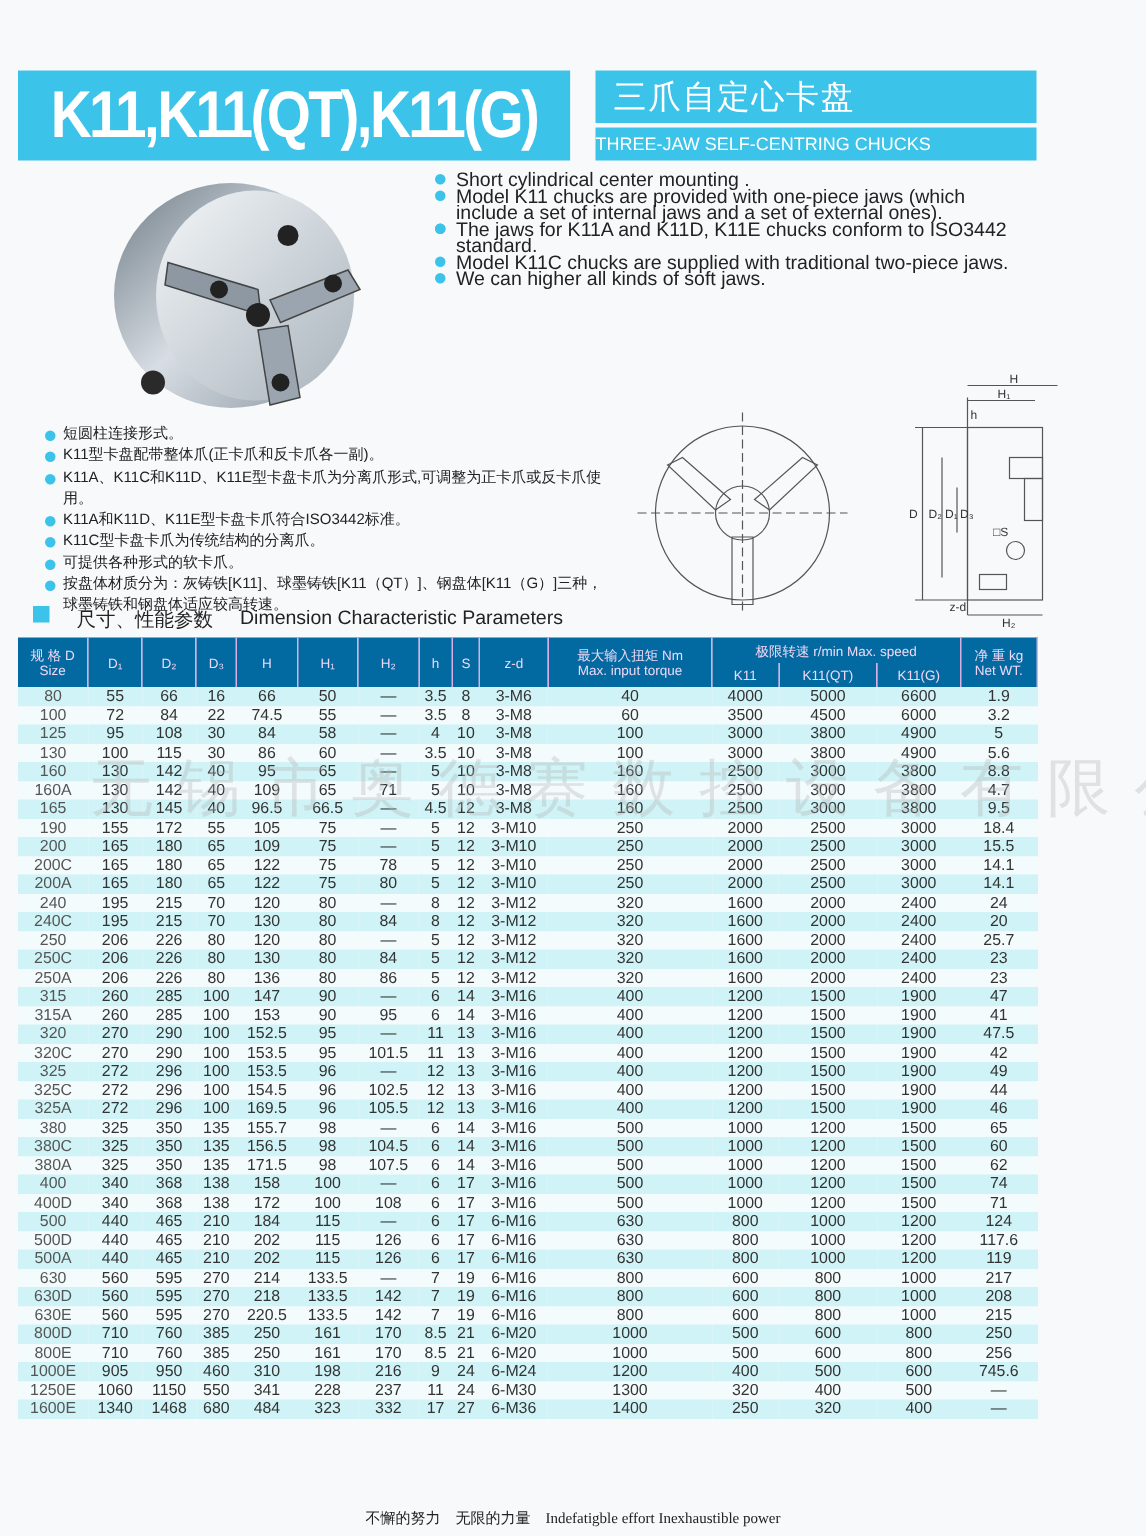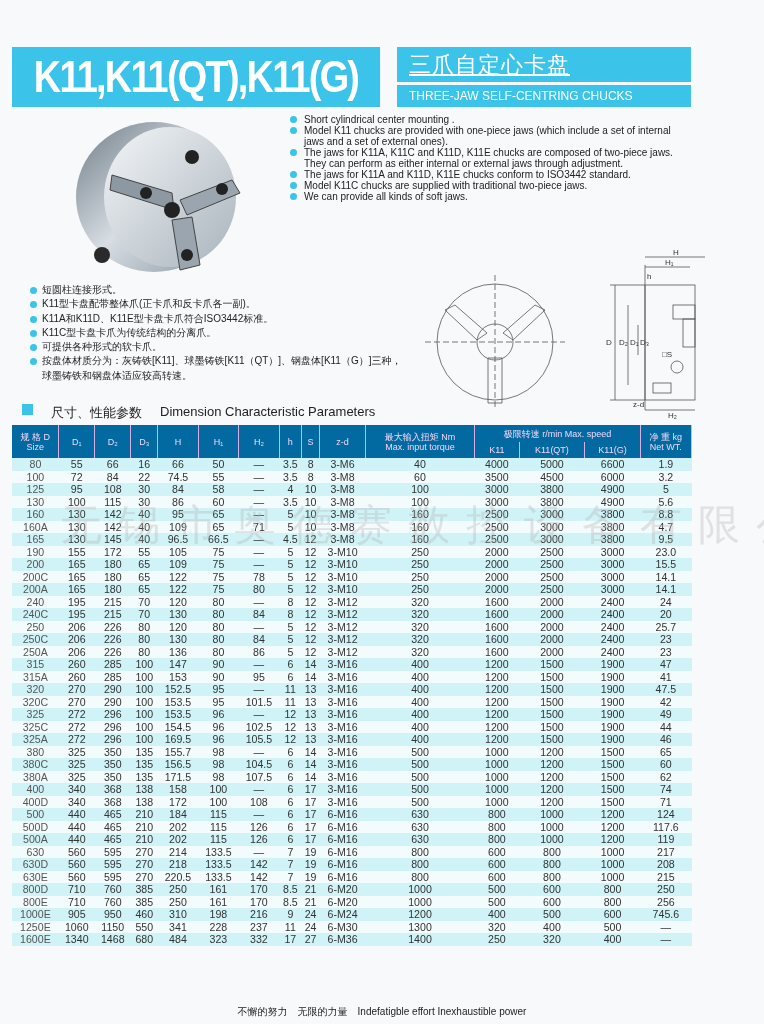--- a/index.html
+++ b/index.html
@@ -1,38 +1,38 @@
 <!DOCTYPE html>
 <html><head>
 <meta charset="utf-8">
 <style>
   html,body{margin:0;padding:0;}
   body{width:764px;height:1024px;background:#f8f9fa;position:relative;overflow:hidden;font-family:"Liberation Sans",sans-serif;color:#222;}
   .title-left{position:absolute;left:12px;top:47px;width:368px;height:60px;background:#3cc3ea;color:#fff;display:flex;align-items:center;justify-content:center;font-family:"Liberation Sans",sans-serif;font-weight:bold;font-size:44px;letter-spacing:-2px;transform:scaleX(0.86);transform-origin:left center;width:428px;}
-  .title-right-top{position:absolute;left:397px;top:47px;width:294px;height:35px;background:#3cc3ea;color:#fff;font-size:22px;display:flex;align-items:center;padding-left:12px;box-sizing:border-box;letter-spacing:1px;text-decoration:underline;}
-  .title-right-bot{position:absolute;left:397px;top:85px;width:294px;height:22px;background:#3cc3ea;color:#fff;font-size:12px;display:flex;align-items:center;padding-left:12px;box-sizing:border-box;}
+  .title-right-top{position:absolute;left:397px;top:47px;width:294px;height:35px;background:#3cc3ea;color:#fff;font-size:22px;display:flex;align-items:center;padding-left:12px;box-sizing:border-box;letter-spacing:1px;}
+  .title-right-bot{position:absolute;left:397px;top:85px;width:294px;height:22px;background:#3cc3ea;color:#fff;font-size:12px;display:flex;align-items:center;box-sizing:border-box;}
   .photo{position:absolute;left:62px;top:115px;width:200px;height:160px;}
-  .en-list{position:absolute;left:290px;top:114px;width:385px;font-size:10px;line-height:11px;color:#222;margin:0;padding:0;list-style:none;}
+  .en-list{position:absolute;left:290px;top:114px;width:385px;font-size:13px;line-height:11px;color:#222;margin:0;padding:0;list-style:none;}
   .en-list li{position:relative;padding-left:14px;}
   .en-list li .dot,.cn-list li .dot{position:absolute;left:0;top:2px;width:7px;height:7px;border-radius:50%;background:#3cc3ea;}
   .cn-list{position:absolute;left:30px;top:283px;width:380px;font-size:10px;line-height:14.3px;color:#222;margin:0;padding:0;list-style:none;}
   .cn-list li{position:relative;padding-left:12px;}
   .cn-list li .dot{top:4px;}
   .diagram{position:absolute;left:415px;top:245px;width:300px;height:175px;}
   .section-head{position:absolute;left:22px;top:404px;font-size:13px;display:flex;gap:18px;}
   .section-head .sq{width:11px;height:11px;background:#3cc3ea;display:inline-block;}
   table.spec{position:absolute;left:12px;top:425px;width:680px;border-collapse:collapse;font-size:10.6px;}
   table.spec th{background:#0369a1;color:#f0d8f5;font-weight:normal;border-right:1px solid #d8aee6;font-size:9px;padding:0;height:16px;line-height:10px;}
   table.spec thead tr:first-child th{height:17px;}
   table.spec td{text-align:center;height:12.5px;padding:0;line-height:12.5px;color:#333;}
   table.spec tbody tr:nth-child(odd) td{background:#cff3f6;}
   table.spec tbody tr:nth-child(even) td{background:#f4fbfc;}
   table.spec td.size{color:#555;}
   .watermark{position:absolute;left:60px;top:497px;font-size:42px;color:rgba(180,180,180,0.35);letter-spacing:16px;white-space:nowrap;pointer-events:none;}
-  .footer{position:absolute;left:0;width:764px;top:1005px;text-align:center;font-size:10px;color:#222;}
+  .footer{position:absolute;left:0;width:764px;top:1005px;text-align:center;font-size:10px;color:#222;font-family:Liberation Serif, serif;}
 </style>
 </head>
 <body>
 
 <div class="title-left">K11,K11(QT),K11(G)</div>
 <div class="title-right-top">三爪自定心卡盘</div>
 <div class="title-right-bot">THREE-JAW SELF-CENTRING CHUCKS</div>
 
 <svg class="photo" viewBox="0 0 200 160">
   <defs>
@@ -55,29 +55,30 @@
   <polygon points="110,105 130,102 138,150 118,155" fill="#9aa5af" stroke="#444" stroke-width="1"></polygon>
   <circle cx="84" cy="78" r="6" fill="#222"></circle>
   <circle cx="160" cy="74" r="6" fill="#222"></circle>
   <circle cx="110" cy="95" r="8" fill="#222"></circle>
   <circle cx="125" cy="140" r="6" fill="#222"></circle>
 </svg>
 
 <ul class="en-list">
   <li><span class="dot"></span><span>Short cylindrical center mounting .</span></li>
   <li><span class="dot"></span><span>Model K11 chucks are provided with one-piece jaws (which include a set of internal jaws and a set of external ones).</span></li>
-  <li><span class="dot"></span><span>The jaws for K11A, K11C and K11D, K11E chucks are composed of two-piece jaws. They can perform as either internal or external jaws through adjustment.</span></li>
+  <li><span class="dot"></span></li>
   <li><span class="dot"></span><span>The jaws for K11A and K11D, K11E chucks conform to ISO3442 standard.</span></li>
   <li><span class="dot"></span><span>Model K11C chucks are supplied with traditional two-piece jaws.</span></li>
-  <li><span class="dot"></span><span>We can provide all kinds of soft jaws.</span></li>
+  <li><span class="dot"></span><span>We can higher all kinds of soft jaws.</span></li>
 </ul>
 
 <ul class="cn-list">
   <li><span class="dot"></span><span>短圆柱连接形式。</span></li>
   <li><span class="dot"></span><span>K11型卡盘配带整体爪(正卡爪和反卡爪各一副)。</span></li>
+  <li><span class="dot"></span><span>K11A、K11C和K11D、K11E型卡盘卡爪为分离爪形式,可调整为正卡爪或反卡爪使用。</span></li>
   <li><span class="dot"></span><span>K11A和K11D、K11E型卡盘卡爪符合ISO3442标准。</span></li>
   <li><span class="dot"></span><span>K11C型卡盘卡爪为传统结构的分离爪。</span></li>
   <li><span class="dot"></span><span>可提供各种形式的软卡爪。</span></li>
   <li><span class="dot"></span><span>按盘体材质分为：灰铸铁[K11]、球墨铸铁[K11（QT）]、钢盘体[K11（G）]三种，球墨铸铁和钢盘体适应较高转速。</span></li>
 </ul>
 
 <svg class="diagram" viewBox="0 0 300 175" font-family="Liberation Sans, sans-serif" font-size="8" fill="none" stroke="#555" stroke-width="0.8">
 
   <circle cx="80" cy="97" r="58"></circle>
   <line x1="10" y1="97" x2="150" y2="97" stroke-dasharray="6,3"></line>
@@ -272,21 +273,21 @@
         <td>105</td>
         <td>75</td>
         <td>—</td>
         <td>5</td>
         <td>12</td>
         <td>3-M10</td>
         <td>250</td>
         <td>2000</td>
         <td>2500</td>
         <td>3000</td>
-        <td>23.0</td>
+        <td>18.4</td>
       </tr>
       <tr>
         <td class="size">200</td>
         <td>165</td>
         <td>180</td>
         <td>65</td>
         <td>109</td>
         <td>75</td>
         <td>—</td>
         <td>5</td>

